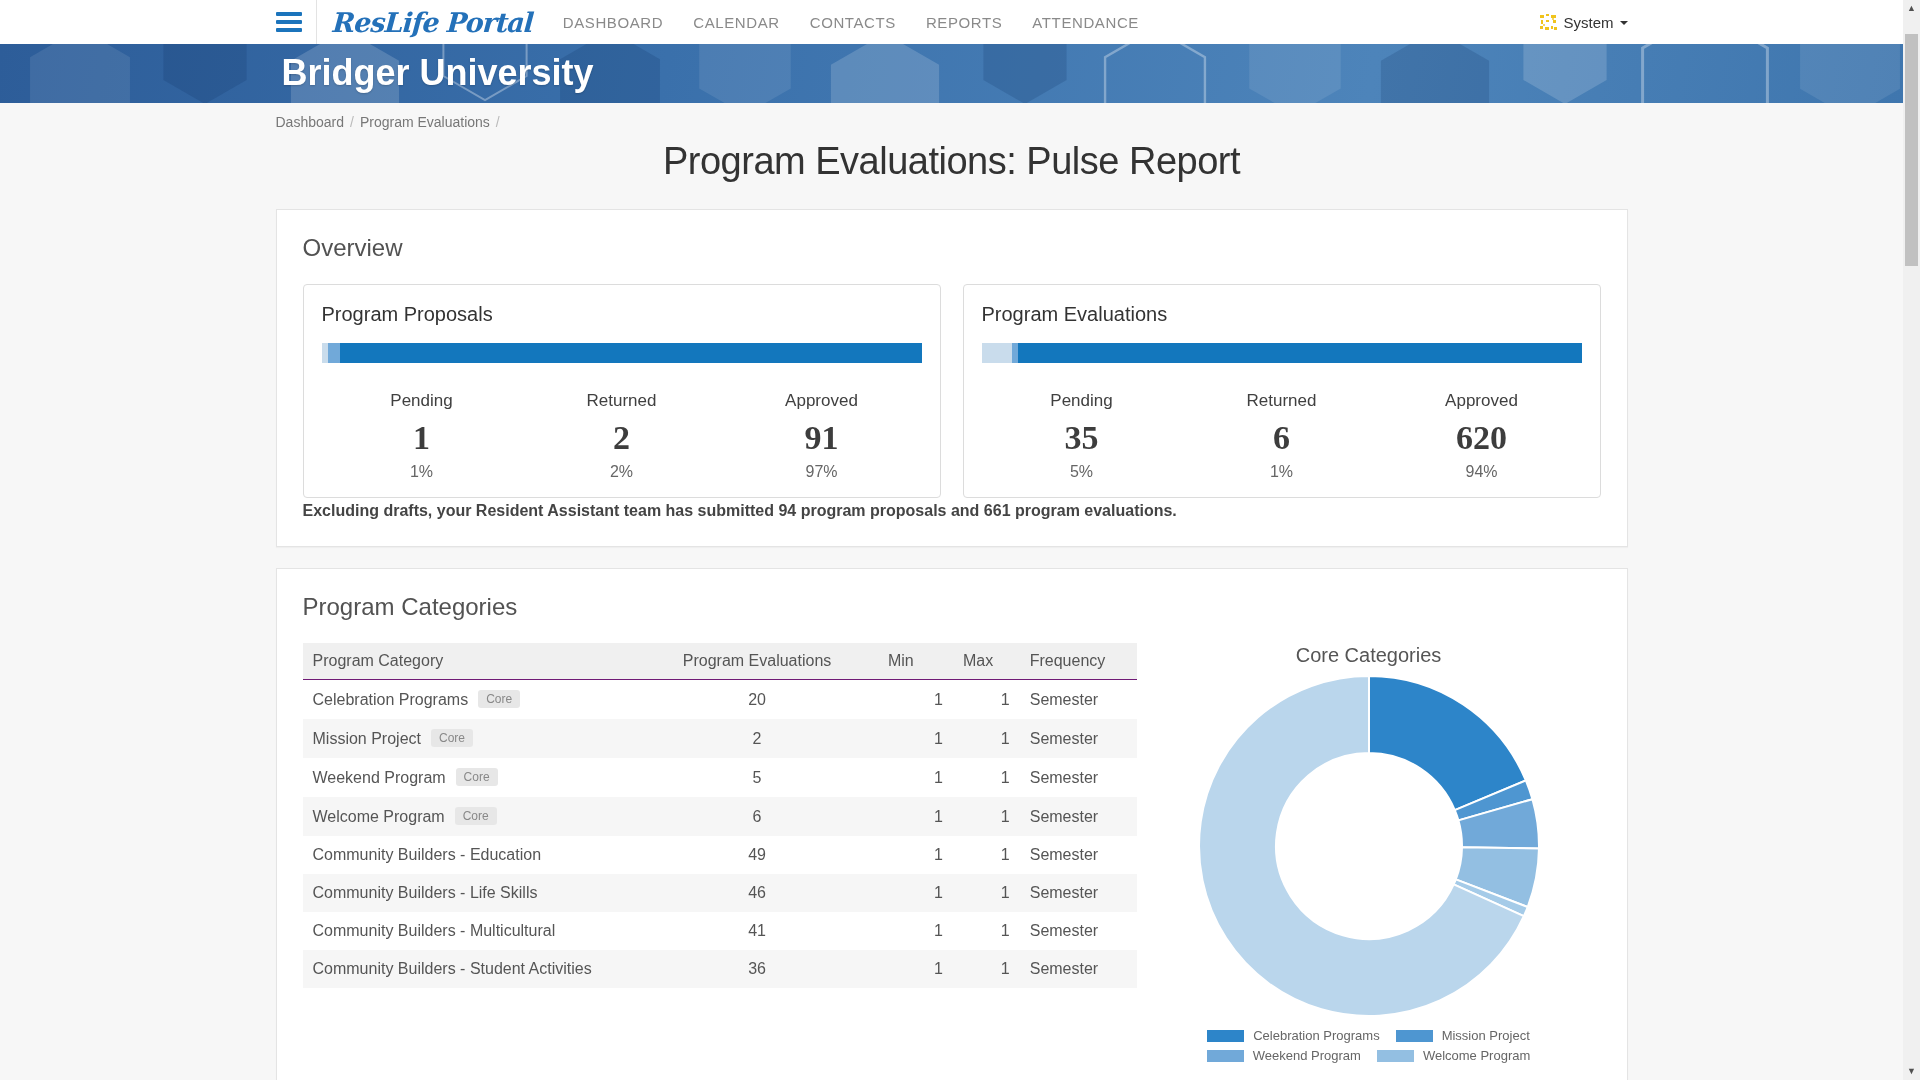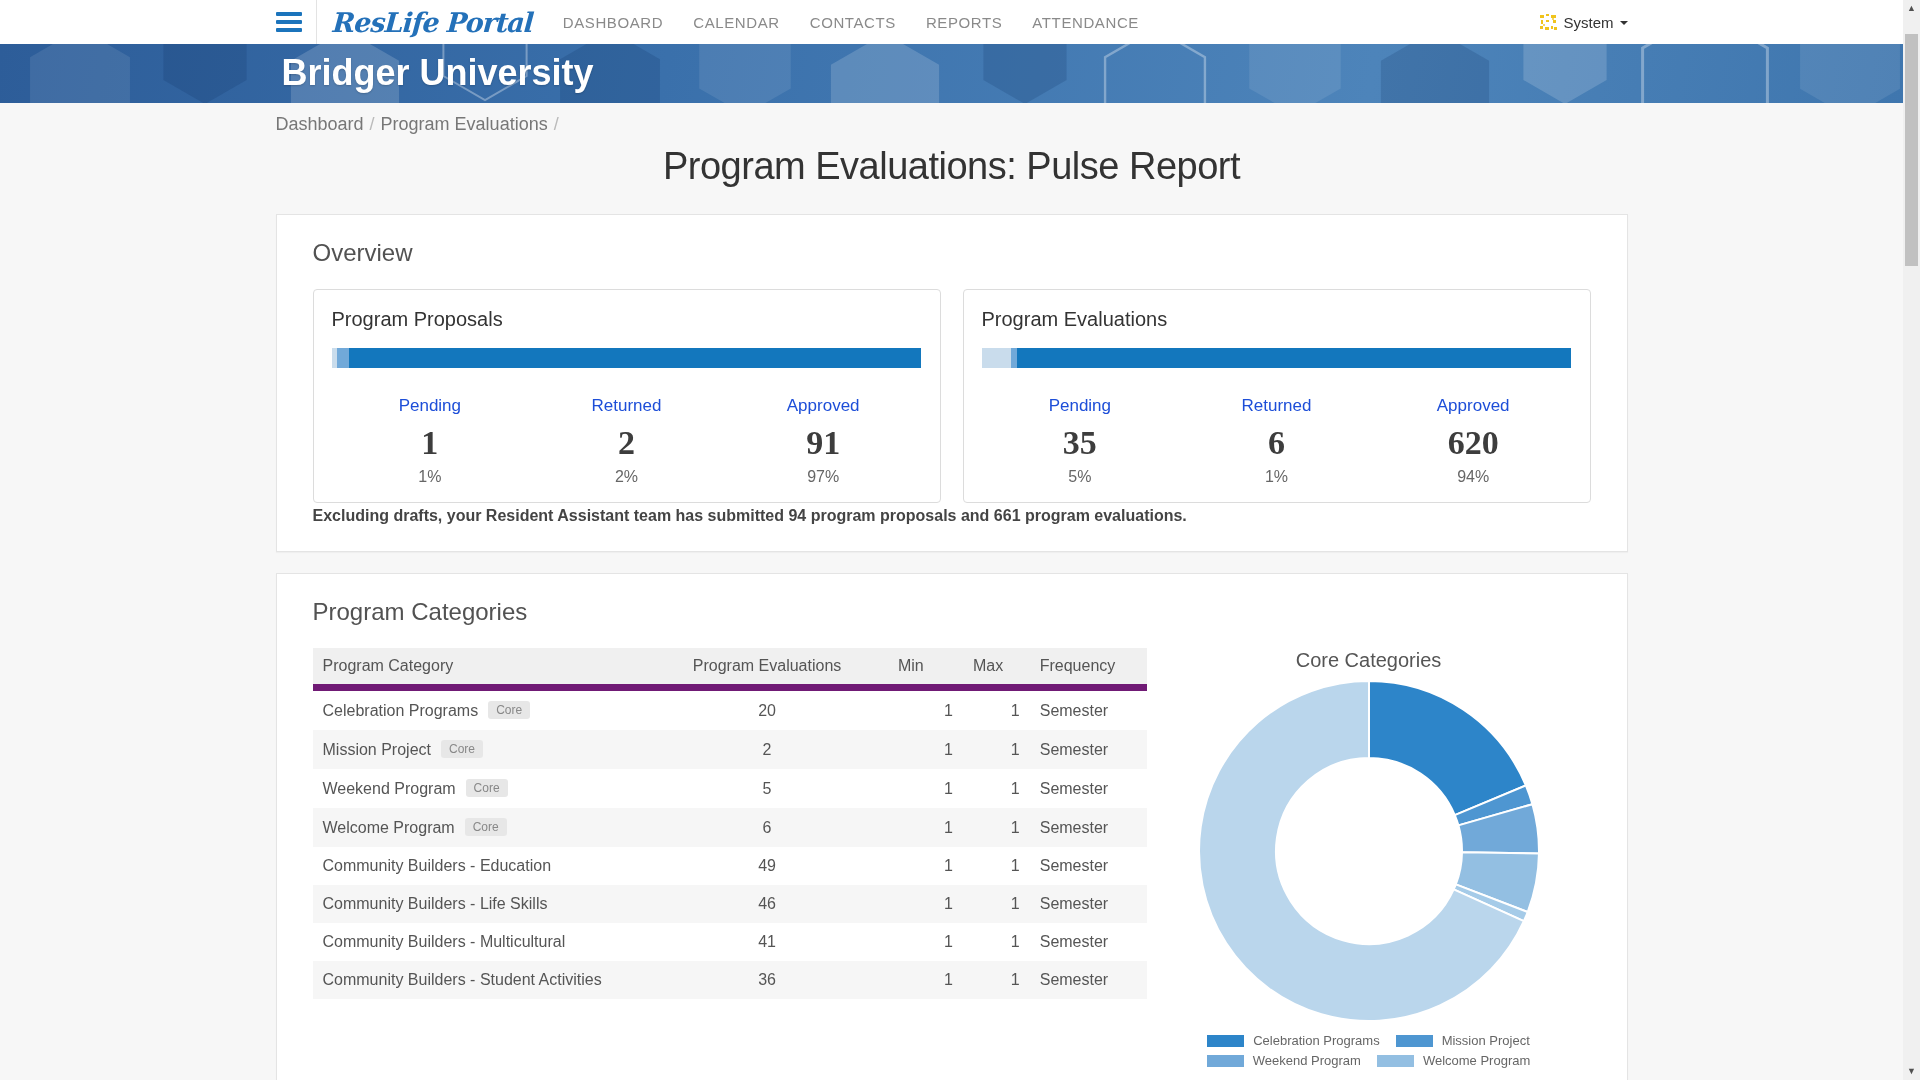--- a/index.html
+++ b/index.html
@@ -36,48 +36,48 @@
     background:linear-gradient(100deg,#2d5d99 0%,#3a70ab 35%,#4d84ba 72%,#3f76ae 100%); }
   .banner svg.hexes { position:absolute; left:0; top:0; }
   .hx-l  { fill:rgba(255,255,255,.09); }
   .hx-l2 { fill:rgba(255,255,255,.16); }
   .hx-d  { fill:rgba(13,45,95,.18); }
   .hx-o  { fill:none; stroke:rgba(255,255,255,.33); stroke-width:2px; }
   .banner-title { position:relative; z-index:2; width:1352px; margin:0 auto; padding-left:6px;
     line-height:58px; font-size:36px; font-weight:bold; color:#fff; text-shadow:0 1px 2px rgba(0,0,0,.18); }
 
   
-  .breadcrumb { margin-top:11px; font-size:18px; color:#aaa; }
+  .breadcrumb { margin-top:11px; font-size:14px; color:#aaa; }
   .breadcrumb a { color:#777; text-decoration:none; margin-right:6px; }
   .bc-sep { margin-right:6px; color:#bbb; }
   .page-title { font-size:38px; font-weight:400; color:#333; margin:10px 0 26px; letter-spacing:-.5px;text-align:center; }
 
   
-  .panel { background:#fff; border:1px solid #e4e4e4; padding:24px 36px 26px; box-shadow:0 1px 1px rgba(0,0,0,.03); }
+  .panel { background:#fff; border:1px solid #e4e4e4; padding:24px 26px 26px; box-shadow:0 1px 1px rgba(0,0,0,.03); }
   .panel-gap { height:21px; }
   .panel-heading { font-size:24px; font-weight:400; color:#525252; margin:0 0 22px; }
 
   
   .cards { display:flex; gap:22px; }
   .stat-card { flex:1; border:1px solid #dcdcdc; border-radius:4px; padding:18px 18px 16px; background:#fff; }
   .card-title { font-size:20px; color:#333; }
   .bar { display:flex; height:20px; margin-top:17px; overflow:hidden; }
   .bar-seg { height:100%; }
   .stats { display:flex; margin-top:28px; text-align:center; }
   .stat { flex:1; }
-  .stat-label { font-size:17px; color:#1d4ed8; }
+  .stat-label { font-size:17px; color:#404040; }
   .stat-value { font-size:34px; font-weight:700; color:#3d3d3d; margin:8px 0 6px; font-family:cursive; }
   .stat-pct { font-size:16px; color:#666; }
   .summary { font-size:16px; color:#444; margin-top:4px;font-weight:bold; }
 
   
   .cat-body { display:flex; align-items:flex-start; }
   table.cat-table { border-collapse:collapse; width:834px; table-layout:fixed; font-size:16px; color:#555; flex:none; }
   .cat-table thead th { background:#f0f0f0; font-weight:400; color:#555; text-align:left;
-    padding:9px 10px; border-bottom:7px solid #701a75; }
+    padding:9px 10px; border-bottom:1px solid #701a75; }
   .cat-table td { padding:10px 10px; }
   .cat-table tbody tr:nth-child(even) { background:#f6f6f6; }
   .col-cat  { width:40%; }
   .col-eval { width:29%; }
   .col-min  { width:9%; }
   .col-max  { width:8%; }
   .col-freq { width:14%; }
   .t-center { text-align:center !important; }
   .t-right  { text-align:right; }
   .badge-core { display:inline-block; background:#e7e7e7; color:#888; font-size:12px;

